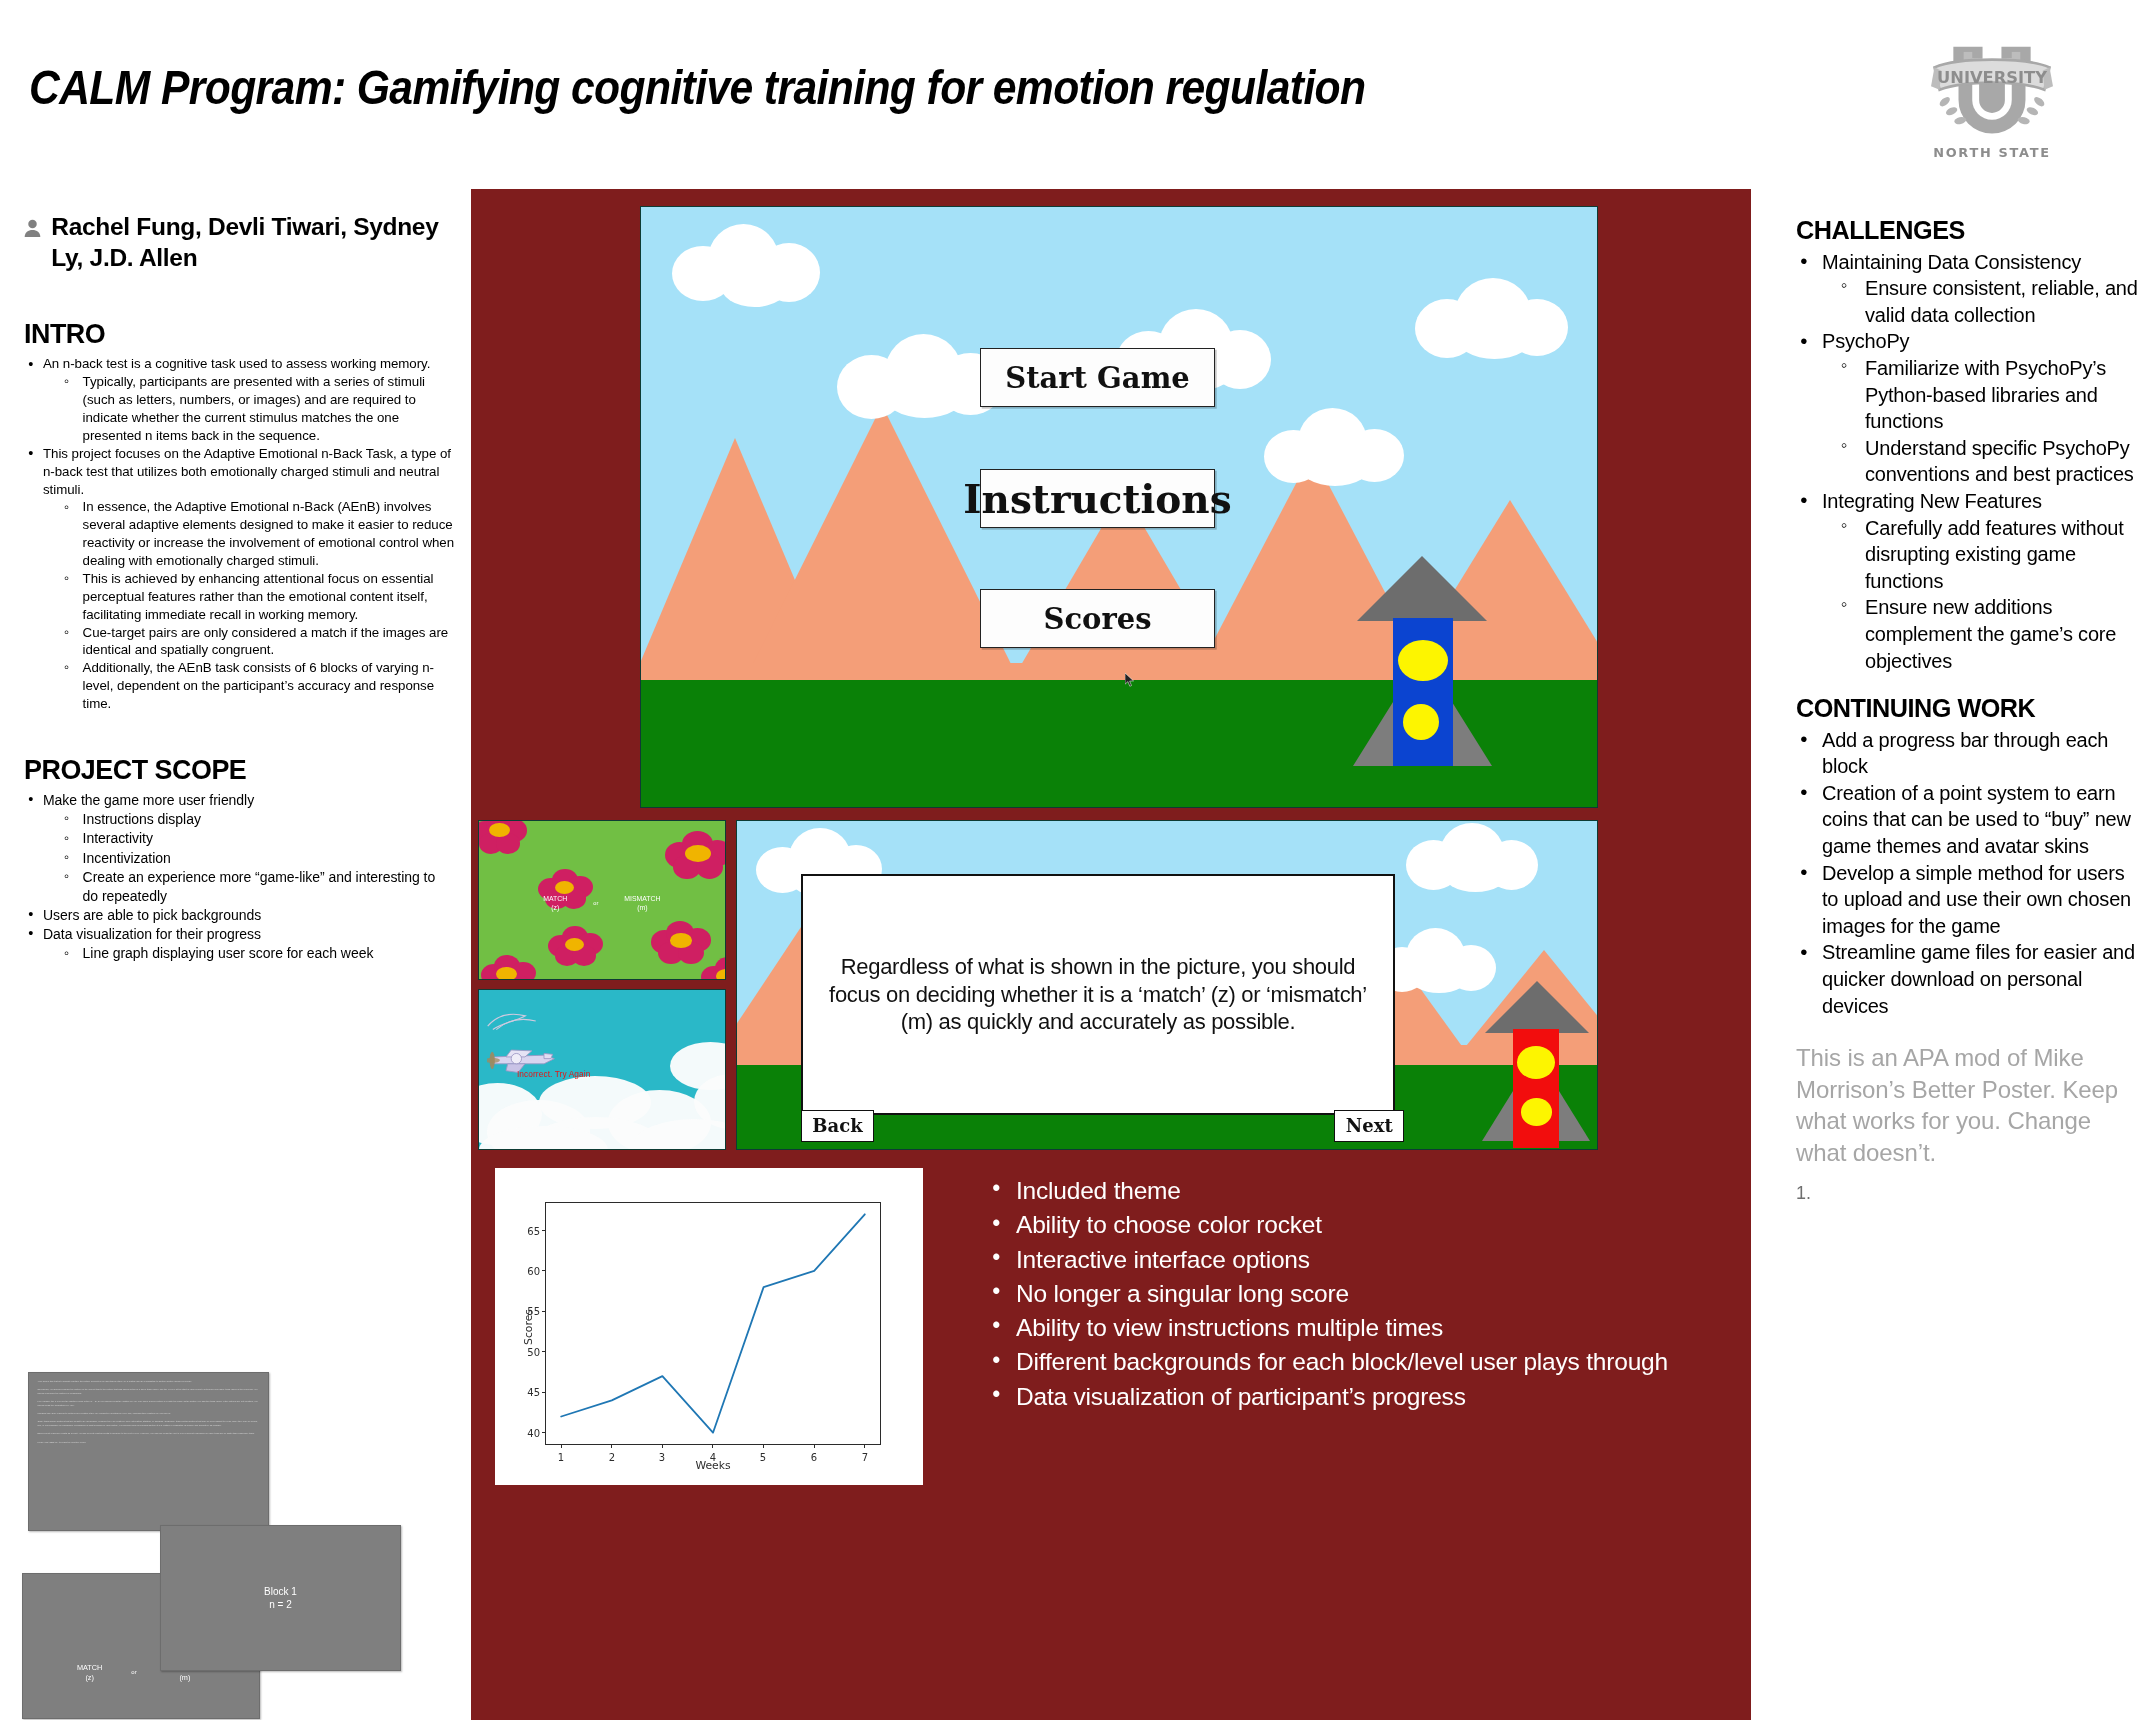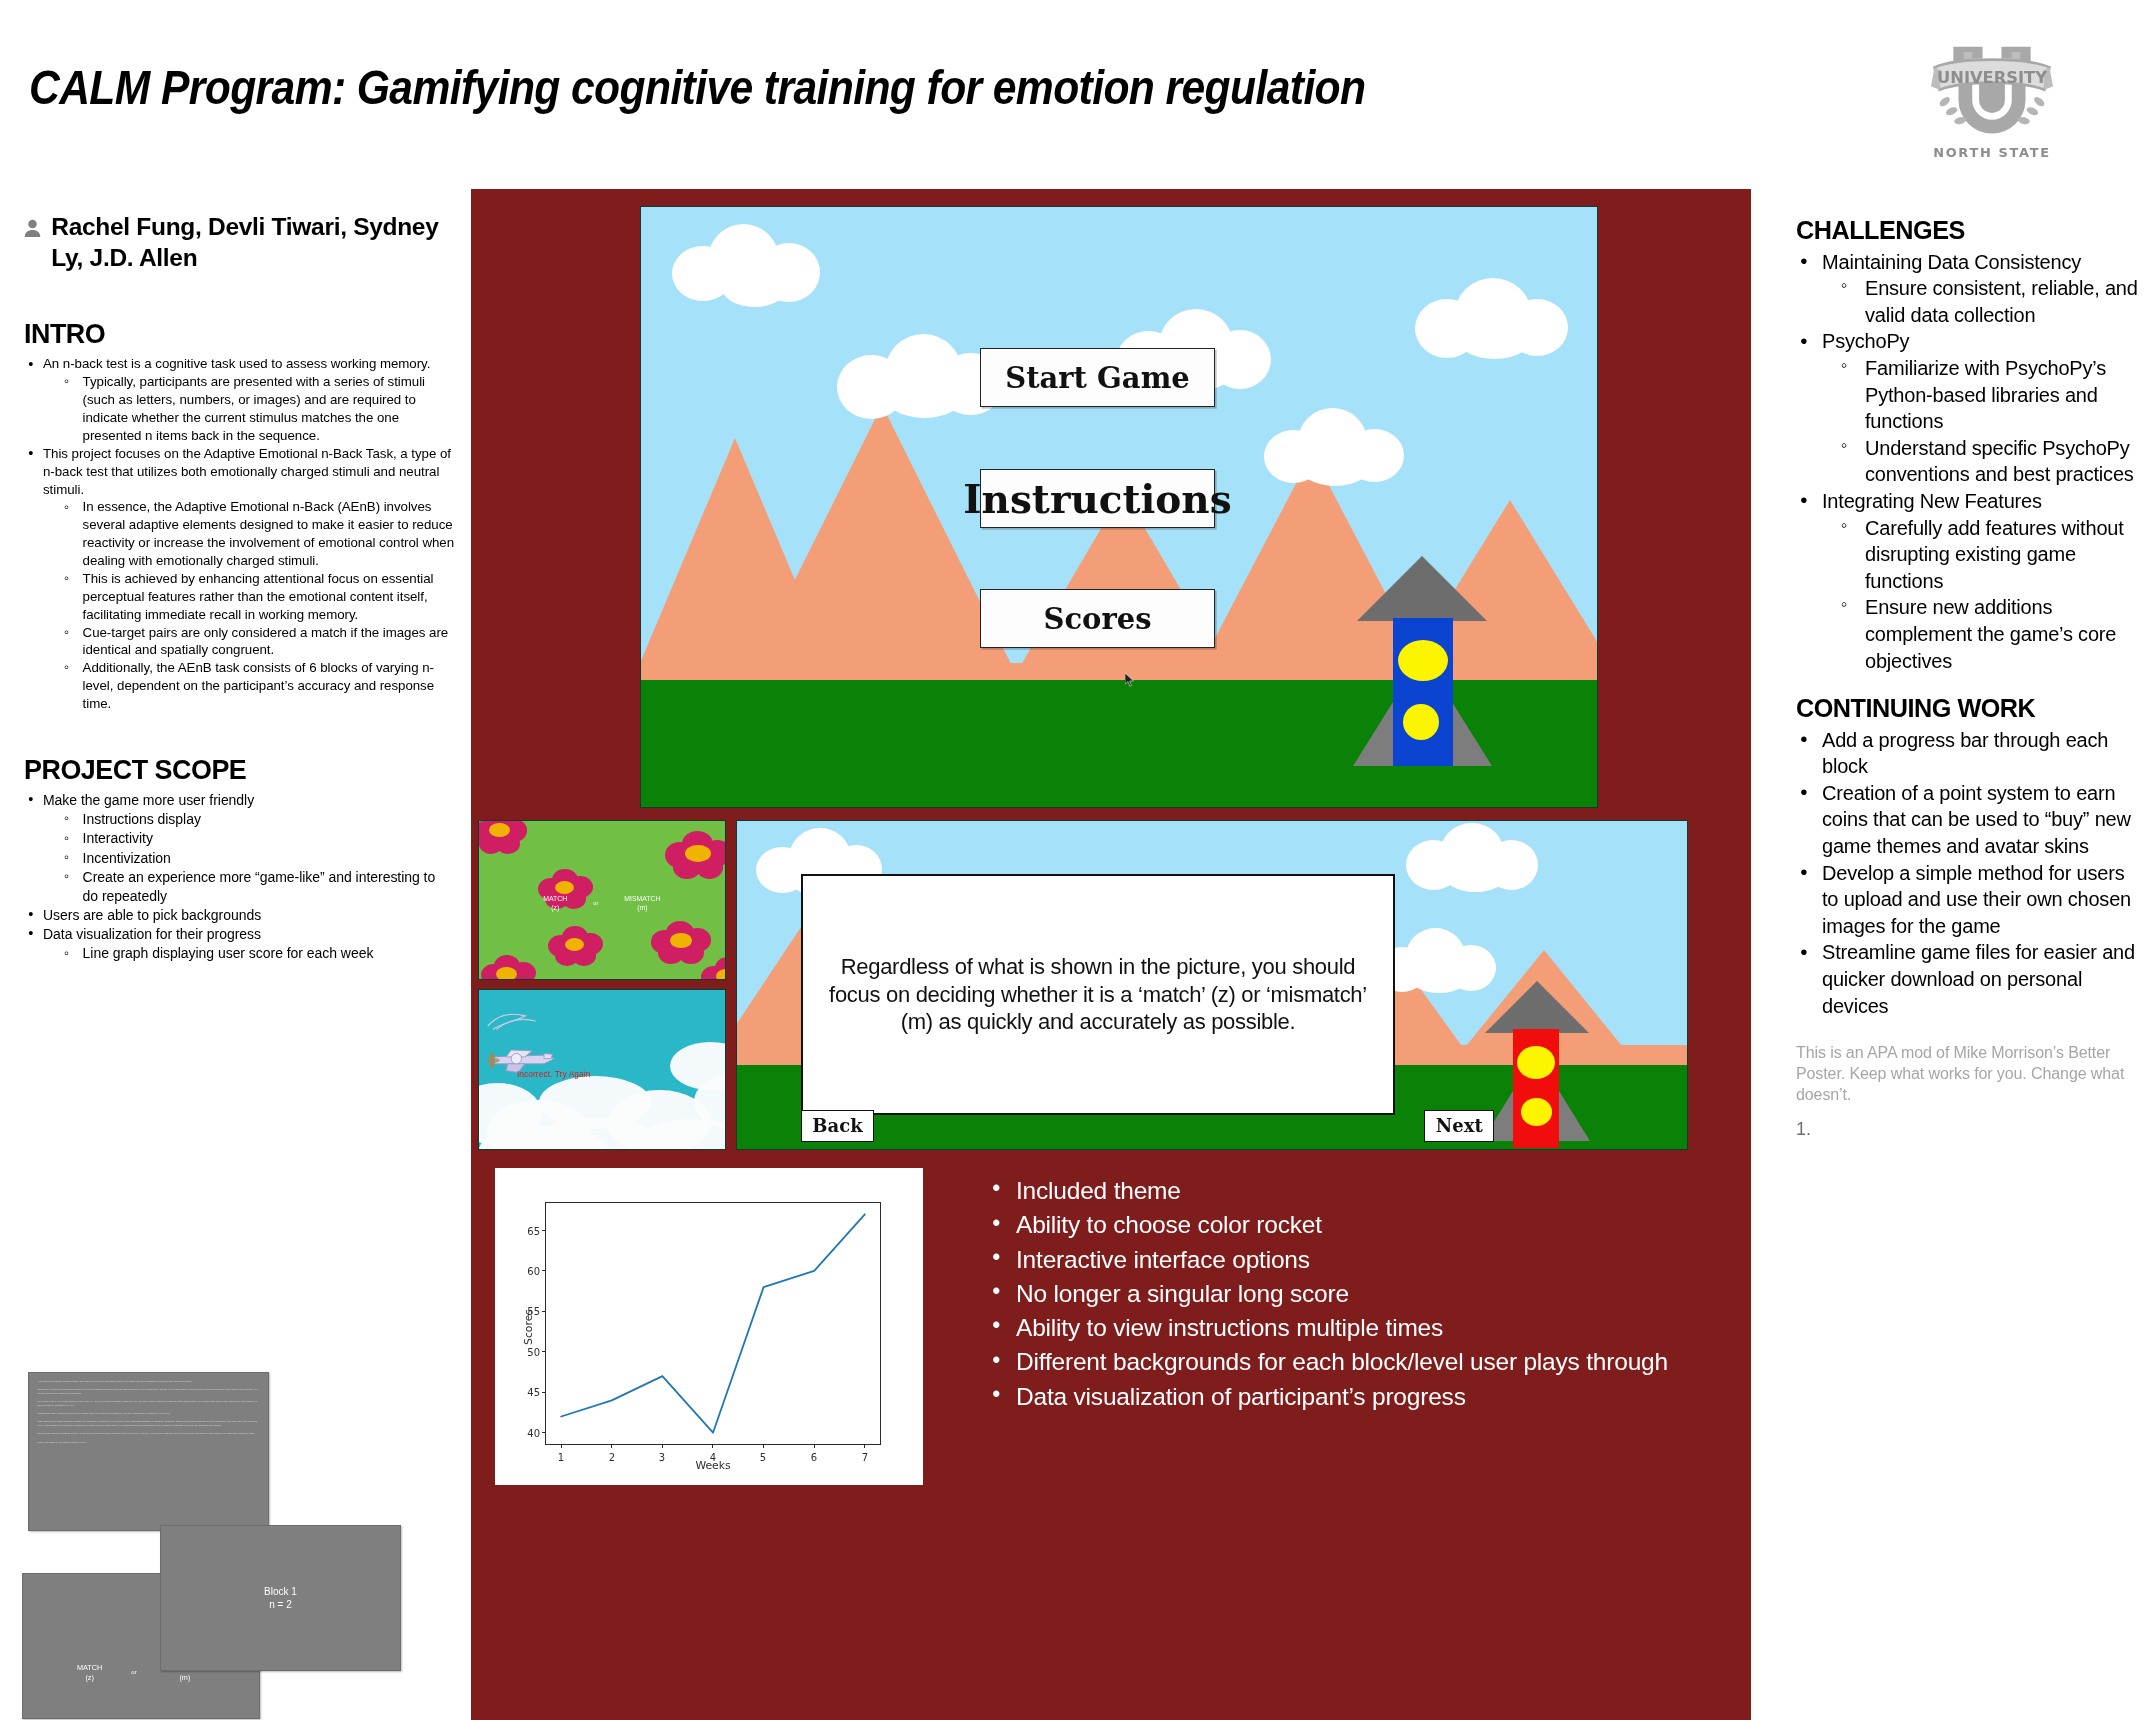--- a/index.html
+++ b/index.html
@@ -209,21 +209,21 @@
   #cloud-shot .incorrect {
     position: absolute; left: 38px; top: 79px;
     color: #e61414; font-size: 8.3px; letter-spacing: 0.1px;
     z-index: 8;
   }
   #cloud-shot .plane { position: absolute; left: 8.6px; top: 53px; }
 
   
   #game-instr-shot {
     position: absolute; left: 265px; top: 631px;
-    width: 952px; height: 330px;
+    width: 862px; height: 330px;
     border: 1.7px solid #0e3b34;
     overflow: hidden;
   }
   #instr-card {
     position: absolute; left: 64px; top: 53px;
     width: 594px; height: 241px;
     background: #fff; border: 2.6px solid #111;
     display: flex; align-items: center; justify-content: center;
     padding: 5.2px 22.4px;
   }
@@ -309,21 +309,21 @@
     letter-spacing: -0.2px;
   }
   #right-column ul.lvl1 > li { padding-left: 26px; }
   #right-column ul.lvl1 > li > .txt::before { font-size: 20.6px; left: 4.3px; top: -1.7px; }
   #right-column ul.lvl2 { padding-left: 17px; }
   #right-column ul.lvl2 > li { padding-left: 26px; }
   #right-column ul.lvl2 > li > .txt::before { font-size: 18px; left: 1.7px; top: -0.9px; }
   #continuing-head { margin-top: 19px; }
   #footer-note {
     margin-top: 22.4px;
-    font-size: 16px; line-height: 1.33; color: #a6a6a6;
+    font-size: 24px; line-height: 1.33; color: #a6a6a6;
     letter-spacing: -0.1px;
   }
   #footer-num {
     margin-top: 13.8px; font-size: 18px; color: #6f6f6f;
   }
 </style>
 </head>
 <body>
 
 <div id="poster-title">CALM Program: Gamifying cognitive training for emotion regulation</div>

